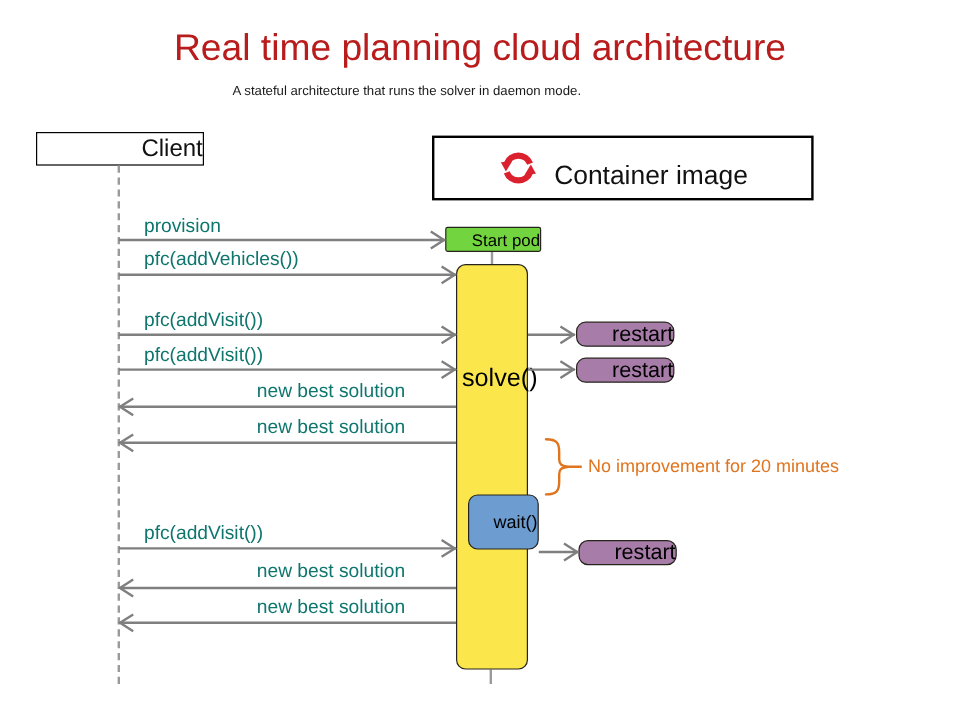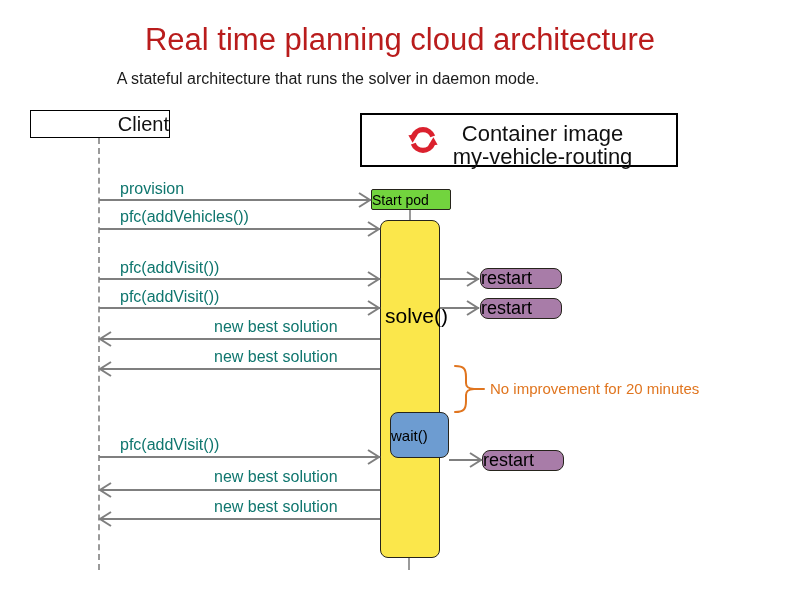--- a/index.html
+++ b/index.html
@@ -6,41 +6,41 @@
   .stage{
     position:relative;width:800px;height:600px;background:#fff;overflow:hidden;
     font-family:"Liberation Sans", sans-serif;color:#111;
   }
   .title{
     position:absolute;left:0;top:22px;width:800px;text-align:center;
     font-size:31px;color:#b91c1c;letter-spacing:0;
   }
   .subtitle{
     position:absolute;left:0;top:70px;width:656px;text-align:center;
-    font-size:16px;color:#1a1a1a;
+    font-size:11px;color:#1a1a1a;padding-left:11px;
   }
   .participant{
     position:absolute;border:1.5px solid #000;background:#fff;
     display:flex;align-items:center;justify-content:center;box-sizing:border-box;
   }
   .client-box{left:30px;top:110px;width:140px;height:28px;font-size:20px;justify-content:flex-end;}
   .container-box{left:360px;top:113px;width:318px;height:54px;border-width:2px;gap:13px;}
   .container-text{text-align:center;font-size:22px;line-height:23px;margin-top:10px;}
   .lifeline{position:absolute;width:0;border-left:2px dashed #9a9a9a;}
   .client-lifeline{left:98px;top:138px;height:432px;}
   .stub-top{left:409px;top:210px;height:10px;}
   .stub-bottom{left:408px;top:558px;height:12px;}
   .activation{
     position:absolute;left:380px;top:220px;width:60px;height:338px;
     background:var(--activation-yellow,#FBE74B);border:1.5px solid #26241c;
     border-radius:8px;box-sizing:border-box;
   }
   .node{
     position:absolute;border:1.5px solid #26241c;box-sizing:border-box;
-    display:flex;align-items:center;justify-content:flex-start;color:#000;
+    display:flex;align-items:center;justify-content:flex-end;color:#000;
   }
   .start-pod{left:371px;top:189px;width:80px;height:21px;font-size:14px;
     background:var(--start-pod-green,#72D43E);border-radius:2px;}
   .restart{width:82px;height:21px;font-size:18px;border-radius:8px;
     background:var(--restart-purple,#A87CA8);}
   .restart-1{left:480px;top:268px;}
   .restart-2{left:480px;top:298px;}
   .restart-3{left:482px;top:450px;}
   .wait-box{left:390px;top:412px;width:59px;height:46px;font-size:15px;
     background:var(--wait-blue,#6D9CD1);border-radius:8px;}
@@ -71,21 +71,20 @@
 
   <div class="participant container-box">
     <svg class="sync-svg" width="34" height="32" viewBox="0 0 36 32">
       <path d="M 28.3 12.2 A 11 11 0 0 0 7.7 12.2"></path>
       <polygon points="2.5,11 12.5,10 7,19"></polygon>
       <path d="M 7.7 19.8 A 11 11 0 0 0 28.3 19.8"></path>
       <polygon points="33.5,21 23.5,22 29,13"></polygon>
     </svg>
     <div class="container-text">
       <div>Container image</div>
-      <div>my-vehicle-routing</div>
     </div>
   </div>
 
   <div class="lifeline client-lifeline"></div>
   <div class="lifeline stub-top"></div>
   <div class="lifeline stub-bottom"></div>
 
   <div class="activation"></div>
   <div class="node start-pod">
     <span>Start pod</span>

